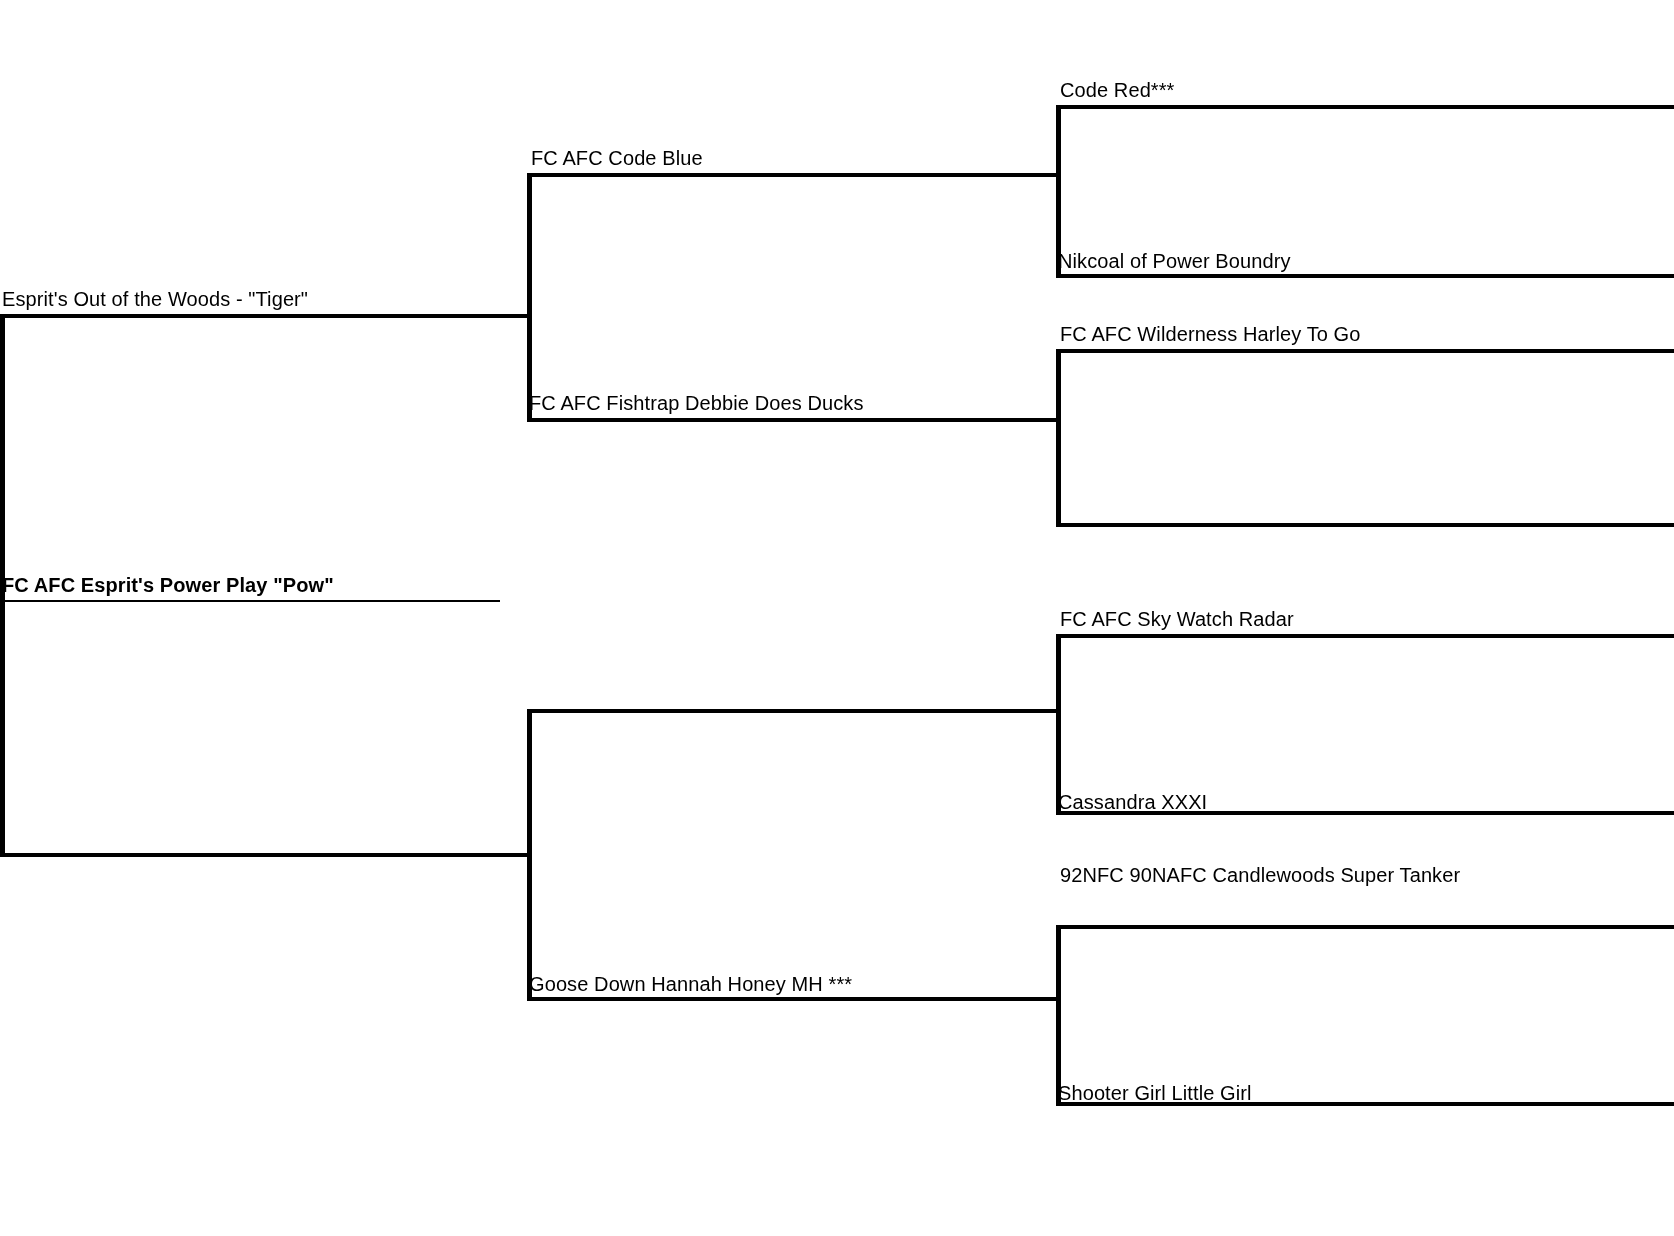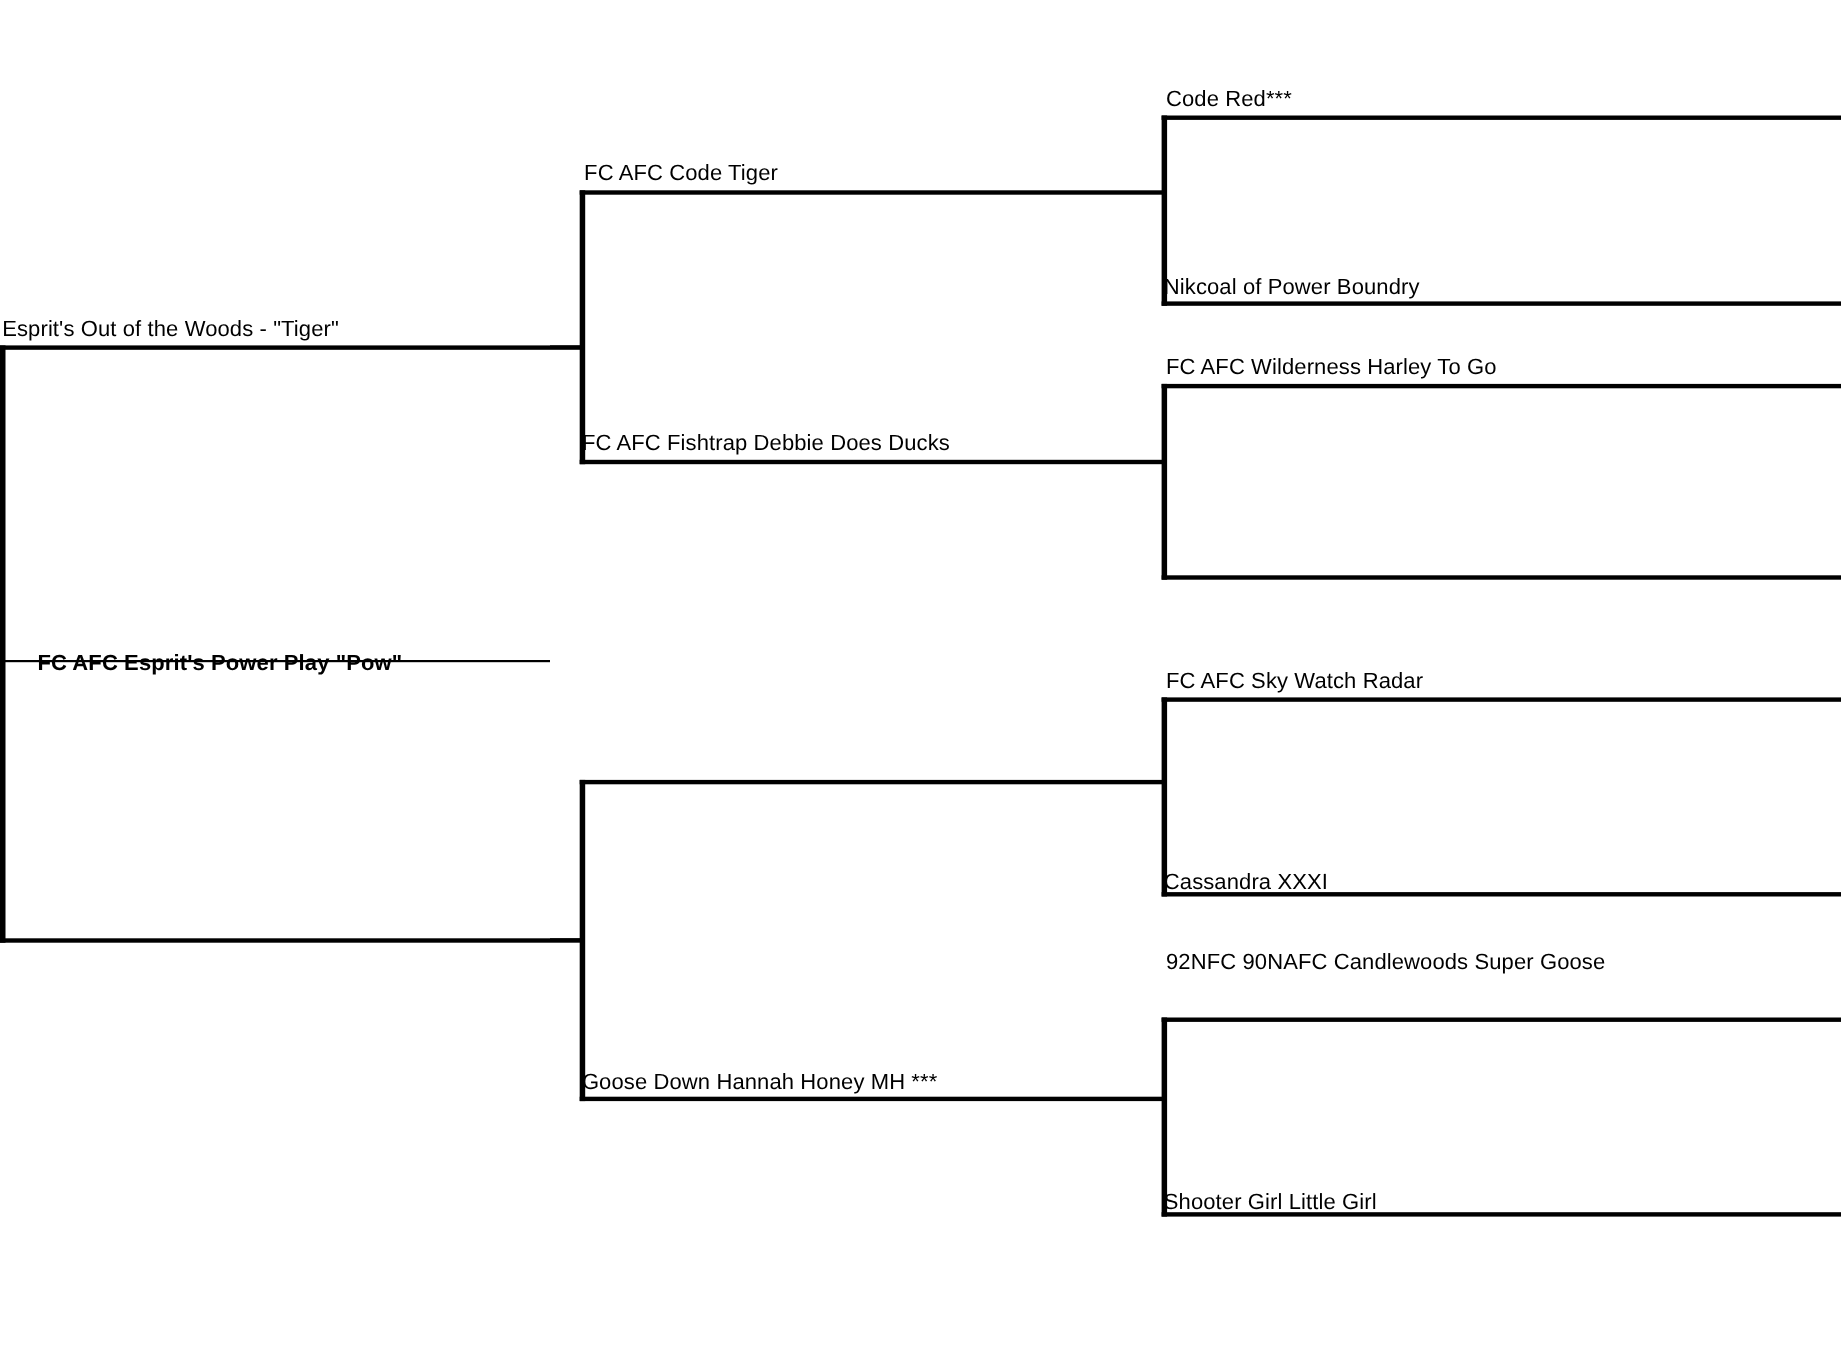--- a/index.html
+++ b/index.html
@@ -56,21 +56,21 @@
   }
 
   
   #c1-vbar      { left: 0px;   top: 314px;  height: 543px; }
   #c1-top-line  { left: 0px;   top: 314px;  width: 530px; }
   #c1-bot-line  { left: 0px;   top: 853px;  width: 530px; }
   #c1-label-top { left: 2px;   top: 281px; text-align: right;  }
   #c1-label-bot { left: 2px;   top: 822px;  }
 
   
-  #c1-mid-label { left: 2px;   top: 585px; margin-left: 32px;  }
+  #c1-mid-label { left: 2px;   top: 567px;  }
   #c1-mid-line  { left: 0px;   top: 600px;  width: 500px; }
 
   
   #c2a-vbar     { left: 527px; top: 173px;  height: 249px; }
   #c2a-top-line { left: 527px; top: 173px;  width: 533px; }
   #c2a-bot-line { left: 527px; top: 418px;  width: 533px; }
   #c2a-label-top{ left: 531px; top: 140px;  }
   #c2a-label-bot{ left: 529px; top: 385px;  }
   #c2a-stub     { left: 500px; top: 314px;  width: 30px; }
 
@@ -115,21 +115,21 @@
   <div class="hline" id="c1-top-line"></div>
 
   <div class="vbar" id="c1-vbar"></div>
 
   <div class="label bold" id="c1-mid-label">FC AFC Esprit's Power Play "Pow"</div>
   <div class="hline thin" id="c1-mid-line"></div>
 
   <div class="hline" id="c1-bot-line"></div>
 
   <div class="stub" id="c2a-stub"></div>
-  <div class="label" id="c2a-label-top">FC AFC Code Tiger</div>
+  <div class="label" id="c2a-label-top">FC AFC Code Blue</div>
   <div class="hline" id="c2a-top-line"></div>
   <div class="vbar" id="c2a-vbar"></div>
   <div class="label" id="c2a-label-bot">FC AFC Fishtrap Debbie Does Ducks</div>
   <div class="hline" id="c2a-bot-line"></div>
 
   <div class="stub" id="c2b-stub"></div>
   <div class="hline" id="c2b-top-line"></div>
   <div class="vbar" id="c2b-vbar"></div>
   <div class="label" id="c2b-label-bot">Goose Down Hannah Honey MH ***</div>
   <div class="hline" id="c2b-bot-line"></div>
@@ -144,19 +144,19 @@
   <div class="hline" id="c3b-top-line"></div>
   <div class="vbar" id="c3b-vbar"></div>
   <div class="hline" id="c3b-bot-line"></div>
 
   <div class="label" id="c3c-label-top">FC AFC Sky Watch Radar</div>
   <div class="hline" id="c3c-top-line"></div>
   <div class="vbar" id="c3c-vbar"></div>
   <div class="label" id="c3c-label-bot">Cassandra XXXI</div>
   <div class="hline" id="c3c-bot-line"></div>
 
-  <div class="label wrap" id="c3d-label-top">92NFC 90NAFC Candlewoods Super Goose</div>
+  <div class="label wrap" id="c3d-label-top">92NFC 90NAFC Candlewoods Super Tanker</div>
   <div class="hline" id="c3d-top-line"></div>
   <div class="vbar" id="c3d-vbar"></div>
   <div class="label" id="c3d-label-bot">Shooter Girl Little Girl</div>
   <div class="hline" id="c3d-bot-line"></div>
 
 </div>
 
 </body></html>

